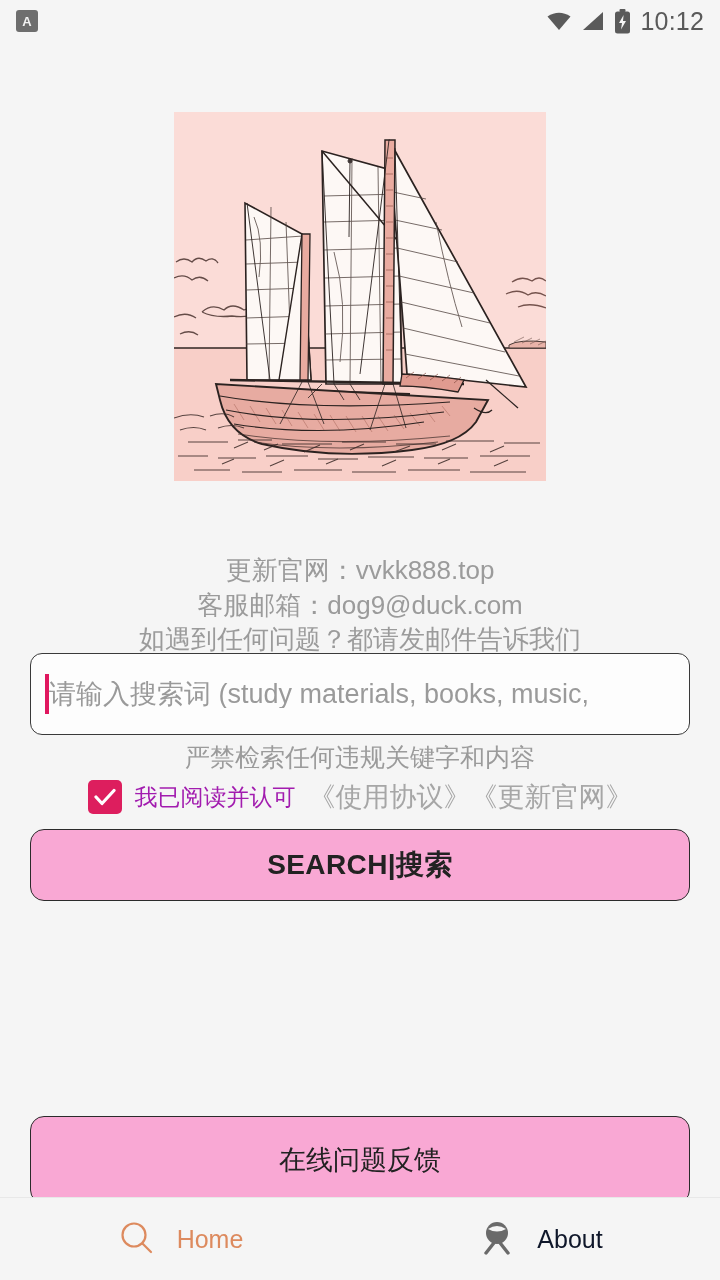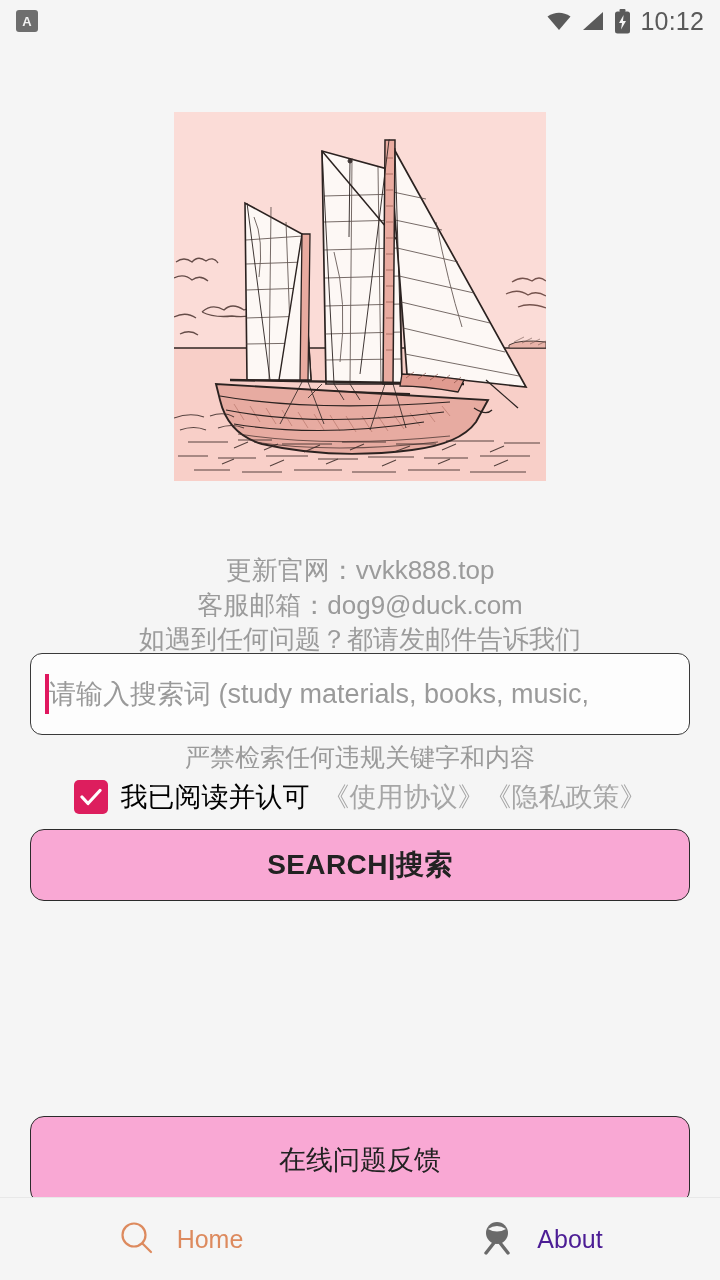--- a/index.html
+++ b/index.html
@@ -65,21 +65,21 @@
   
   .agree {
     position:absolute; top:780px; left:0; width:720px;
     display:flex; align-items:center; justify-content:center; gap:13px;
   }
   .checkbox {
     width:34px; height:34px; border-radius:5px; background:#dd1e5e;
     display:flex; align-items:center; justify-content:center; flex:0 0 auto;
   }
   .checkbox svg { display:block; }
-  .agree-text { font-size:27px; color:#000000; line-height:1; }
+  .agree-text { font-size:23px; color:#a21caf; line-height:1; }
   .agree-links { font-size:27px; color:#a6a6a6; line-height:1; }
 
   
   .btn {
     position:absolute; left:30px; width:660px;
     background:#f9a8d4; border:1.5px solid #2b2b2b; border-radius:14px;
     display:flex; align-items:center; justify-content:center;
     color:#222; cursor:pointer;
   }
   .btn-search { top:829px; height:72px; font-size:28px; font-weight:bold; letter-spacing:0.4px; }
@@ -92,21 +92,21 @@
     display:flex; align-items:center;
   }
   .nav-item {
     flex:1 1 0; display:flex; flex-direction:row;
     align-items:center; justify-content:center; gap:20px; cursor:pointer;
     height:100%;
   }
   .nav-item svg { display:block; }
   .nav-label { font-size:25px; line-height:1; }
   .nav-home .nav-label { color:#dd8a5e; }
-  .nav-about .nav-label { color:#4c1d95; }
+  .nav-about .nav-label { color:#0f172a; }
 </style>
 </head>
 <body>
 
 <div class="phone">
 
   <div class="statusbar">
     <div class="sb-left">
       <div class="appicon">A</div>
     </div>
@@ -290,21 +290,21 @@
 
   <div class="warn">严禁检索任何违规关键字和内容</div>
 
   <div class="agree">
     <div class="checkbox">
       <svg width="22" height="18" viewBox="0 0 22 18">
         <path d="M2 9 L8 15.5 L20 2.5" stroke="#ffffff" stroke-width="3.2" fill="none" stroke-linecap="round" stroke-linejoin="round"></path>
       </svg>
     </div>
     <span class="agree-text">我已阅读并认可</span>
-    <span class="agree-links">《使用协议》《隐私政策》</span>
+    <span class="agree-links">《使用协议》《更新官网》</span>
   </div>
 
   <div class="btn btn-search">SEARCH|搜索</div>
 
   <div class="btn btn-feedback">在线问题反馈</div>
 
   <div class="navbar">
     <div class="nav-item nav-home">
       <span>
         <svg width="40" height="40" viewBox="0 0 40 40">

